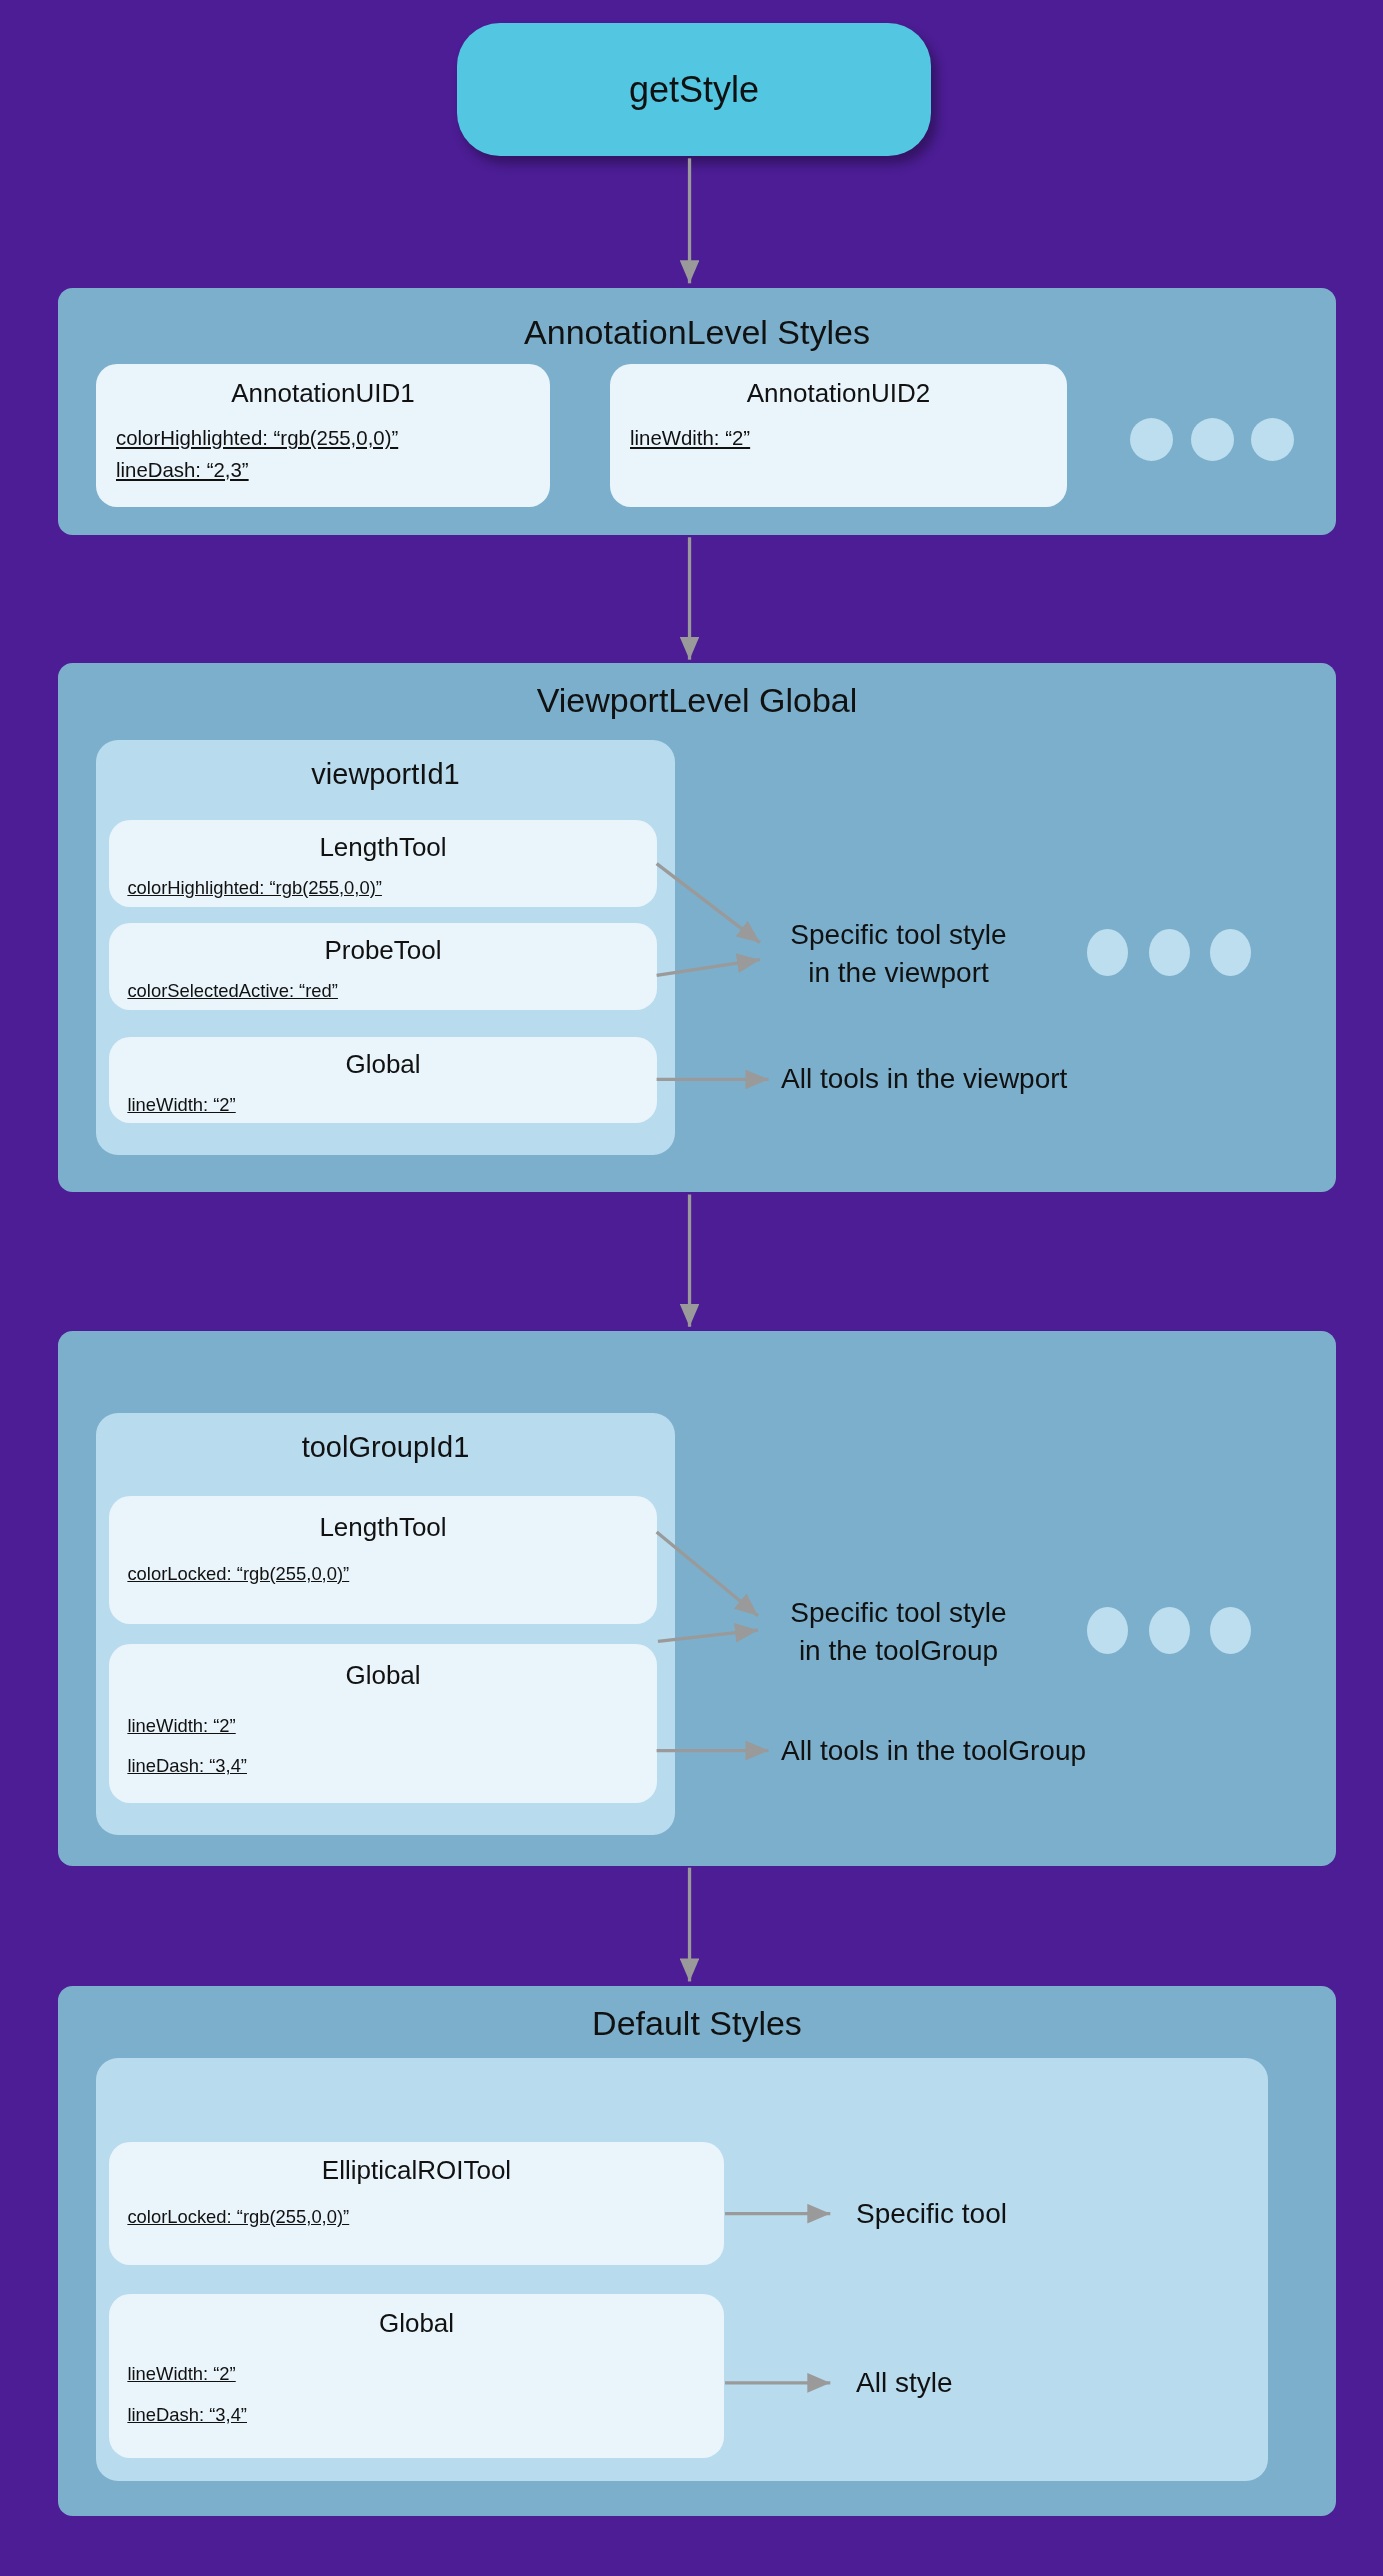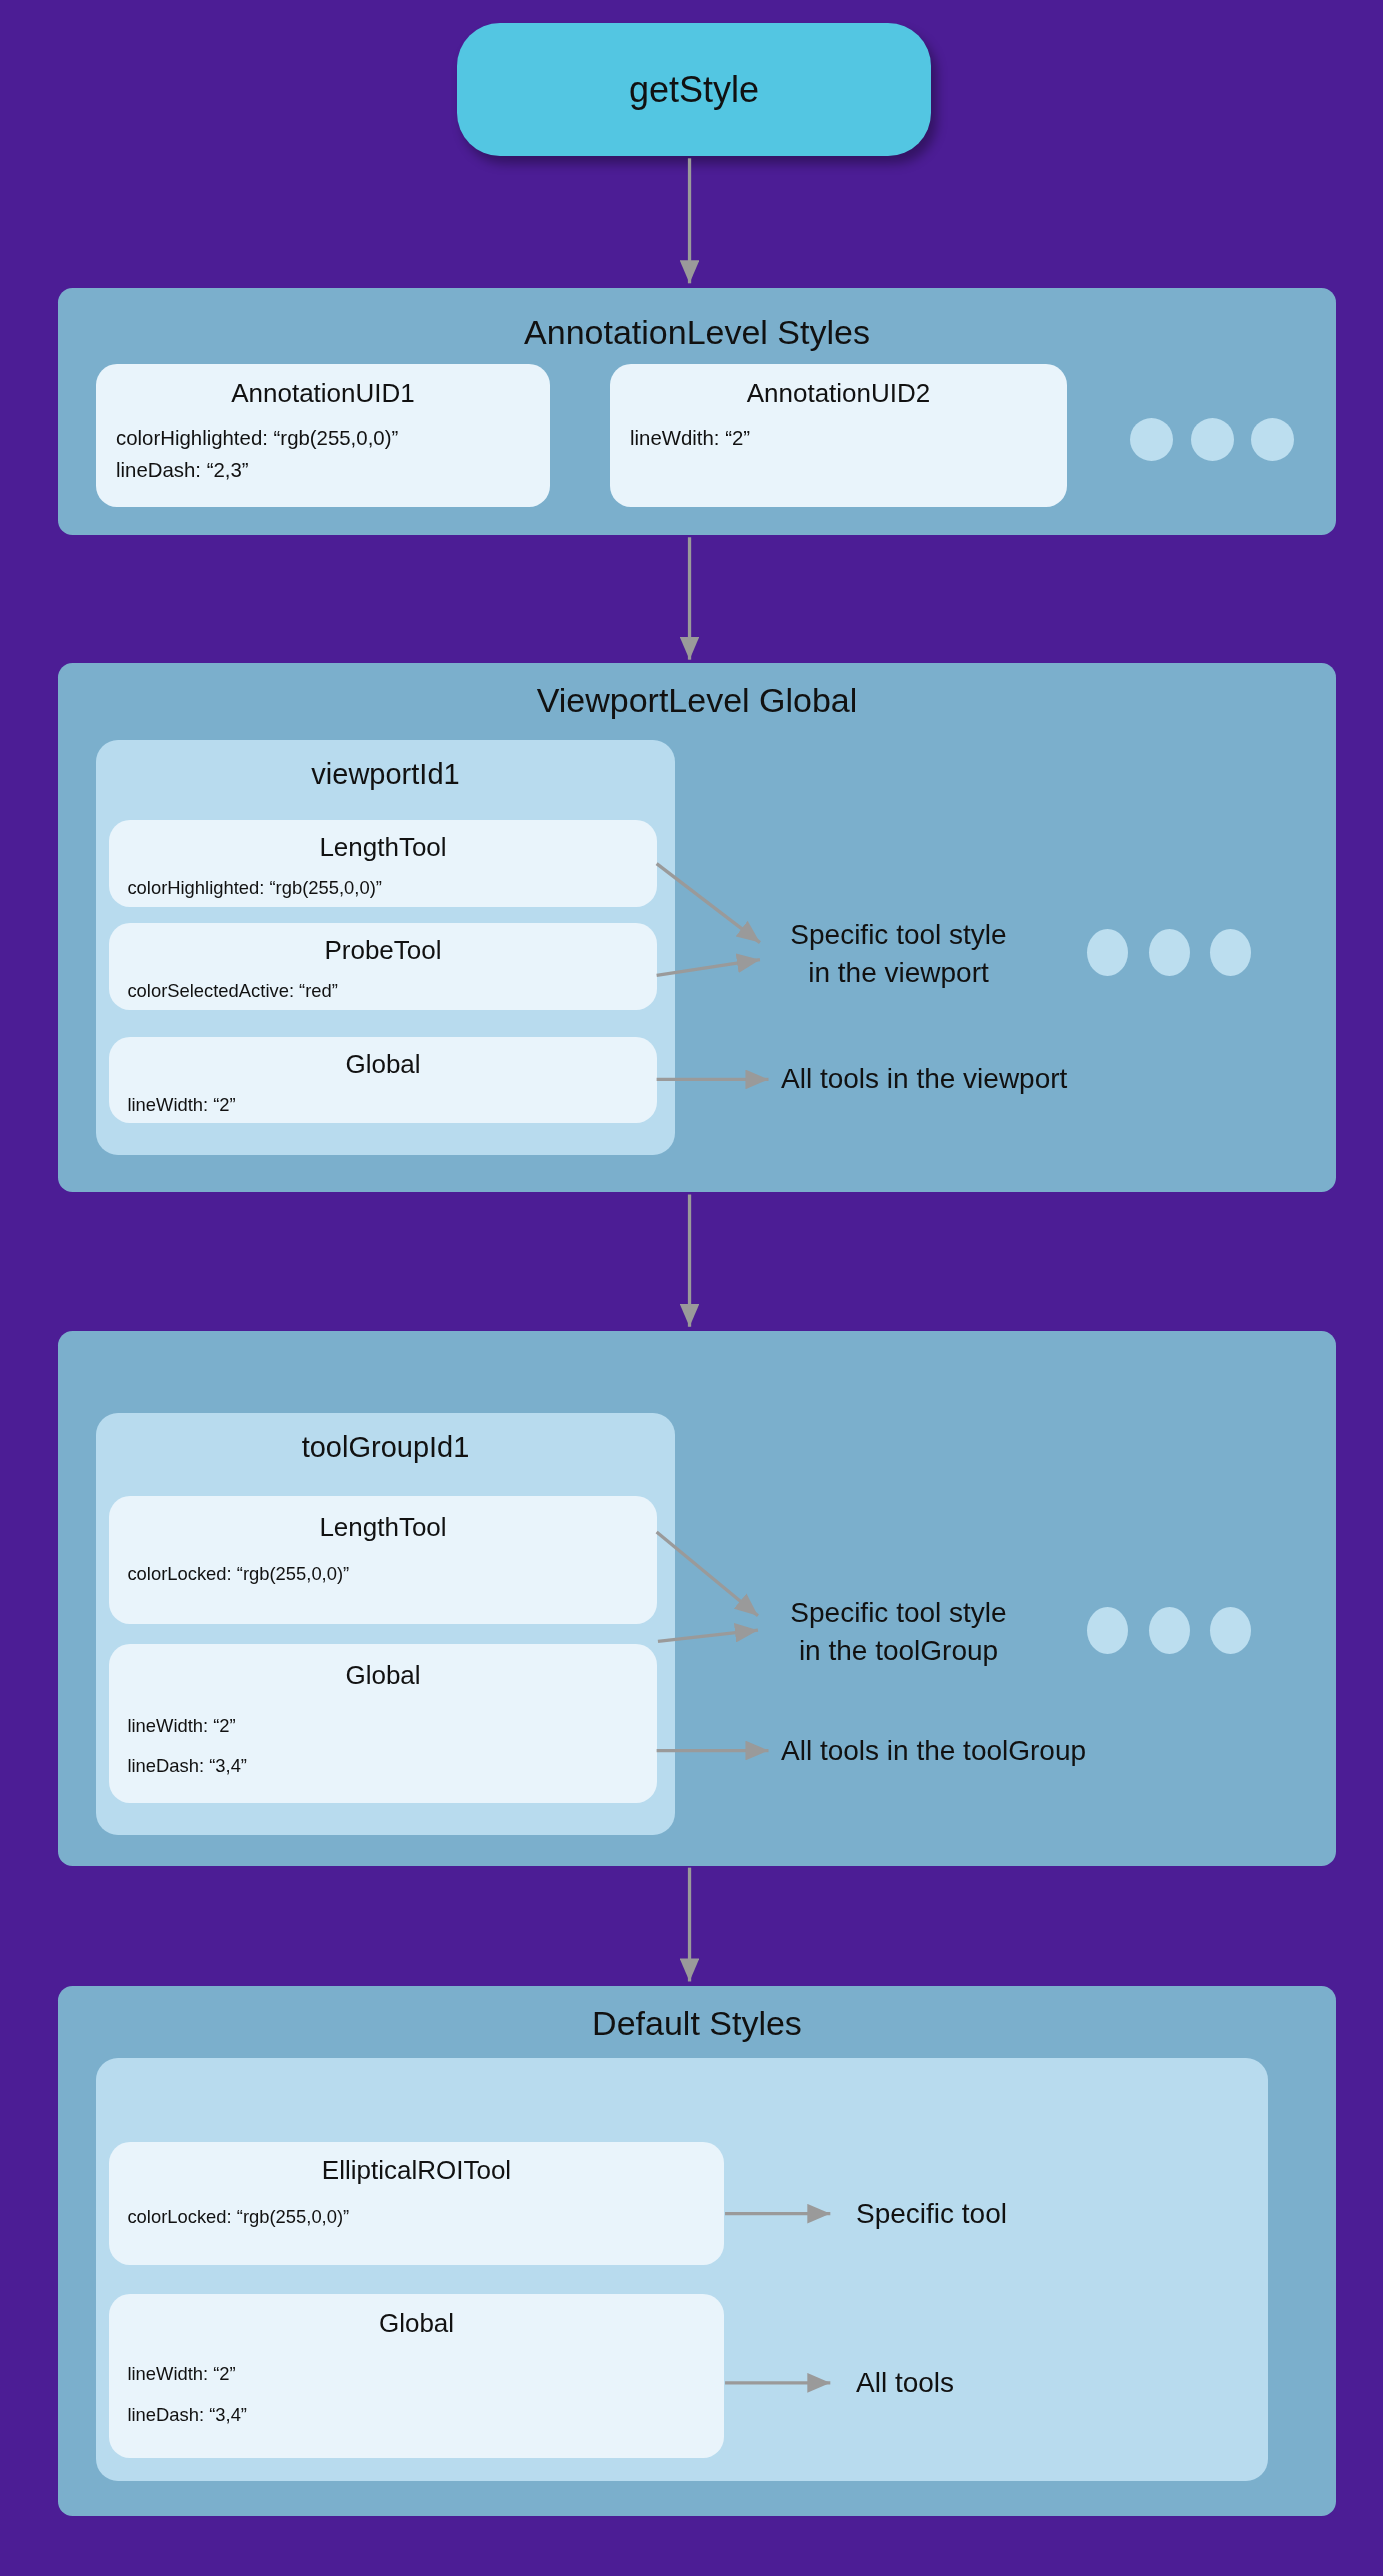--- a/index.html
+++ b/index.html
@@ -27,21 +27,21 @@
   .level{position:absolute;left:58px;width:1278px;background:var(--level-fill);border-radius:14.5px;}
   .level-title{position:absolute;left:0;width:100%;text-align:center;font-size:34px;line-height:39px;}
 
   
   .container{position:absolute;background:var(--container-fill);border-radius:22px;}
   .container-title{text-align:center;font-size:29px;line-height:34px;padding-top:17px;}
 
   
   .card{position:absolute;background:var(--card-fill);border-radius:21px;}
   .card-title{text-align:center;font-size:26px;line-height:32px;}
-  .prop{font-size:18.4px;line-height:22.4px;margin-left:18.4px;}
+  .prop{font-size:18.4px;line-height:22.4px;margin-left:18.4px;text-decoration:underline;}
   .lvl-annotation .card-title{margin-top:13px;}
   .lvl-annotation .prop{font-size:20.4px;line-height:32px;margin-left:20px;}
 
   
   .label{position:absolute;font-size:28px;line-height:34px;}
   .label.two-line{text-align:center;line-height:38px;}
 
   
   .dot{position:absolute;background:var(--dot-fill);border-radius:50%;}
 
@@ -157,21 +157,21 @@
       </div>
 
       <div class="card" style="left:13px;top:236px;width:615px;height:164px;">
         <div class="card-title" style="margin-top:13px;">Global</div>
         <div class="prop" style="margin-top:24px;">lineWidth: “2”</div>
         <div class="prop" style="margin-top:18.4px;">lineDash: “3,4”</div>
       </div>
     </div>
 
     <div class="label" style="left:798px;top:211px;">Specific tool</div>
-    <div class="label" style="left:798px;top:380px;">All tools</div>
+    <div class="label" style="left:798px;top:380px;">All style</div>
   </section>
 
   <svg class="arrows" width="1383" height="2576" viewBox="0 0 2102 3914">
     <defs>
       <marker id="ah" viewBox="0 0 7 6" refX="7" refY="3" markerWidth="7" markerHeight="6" orient="auto">
         <path class="ah" d="M0,0 L7,3 L0,6 Z"></path>
       </marker>
     </defs>
     <line class="arrow-line" x1="1048" y1="240" x2="1048" y2="430" marker-end="url(#ah)"></line>
     <line class="arrow-line" x1="1048" y1="816" x2="1048" y2="1002" marker-end="url(#ah)"></line>

